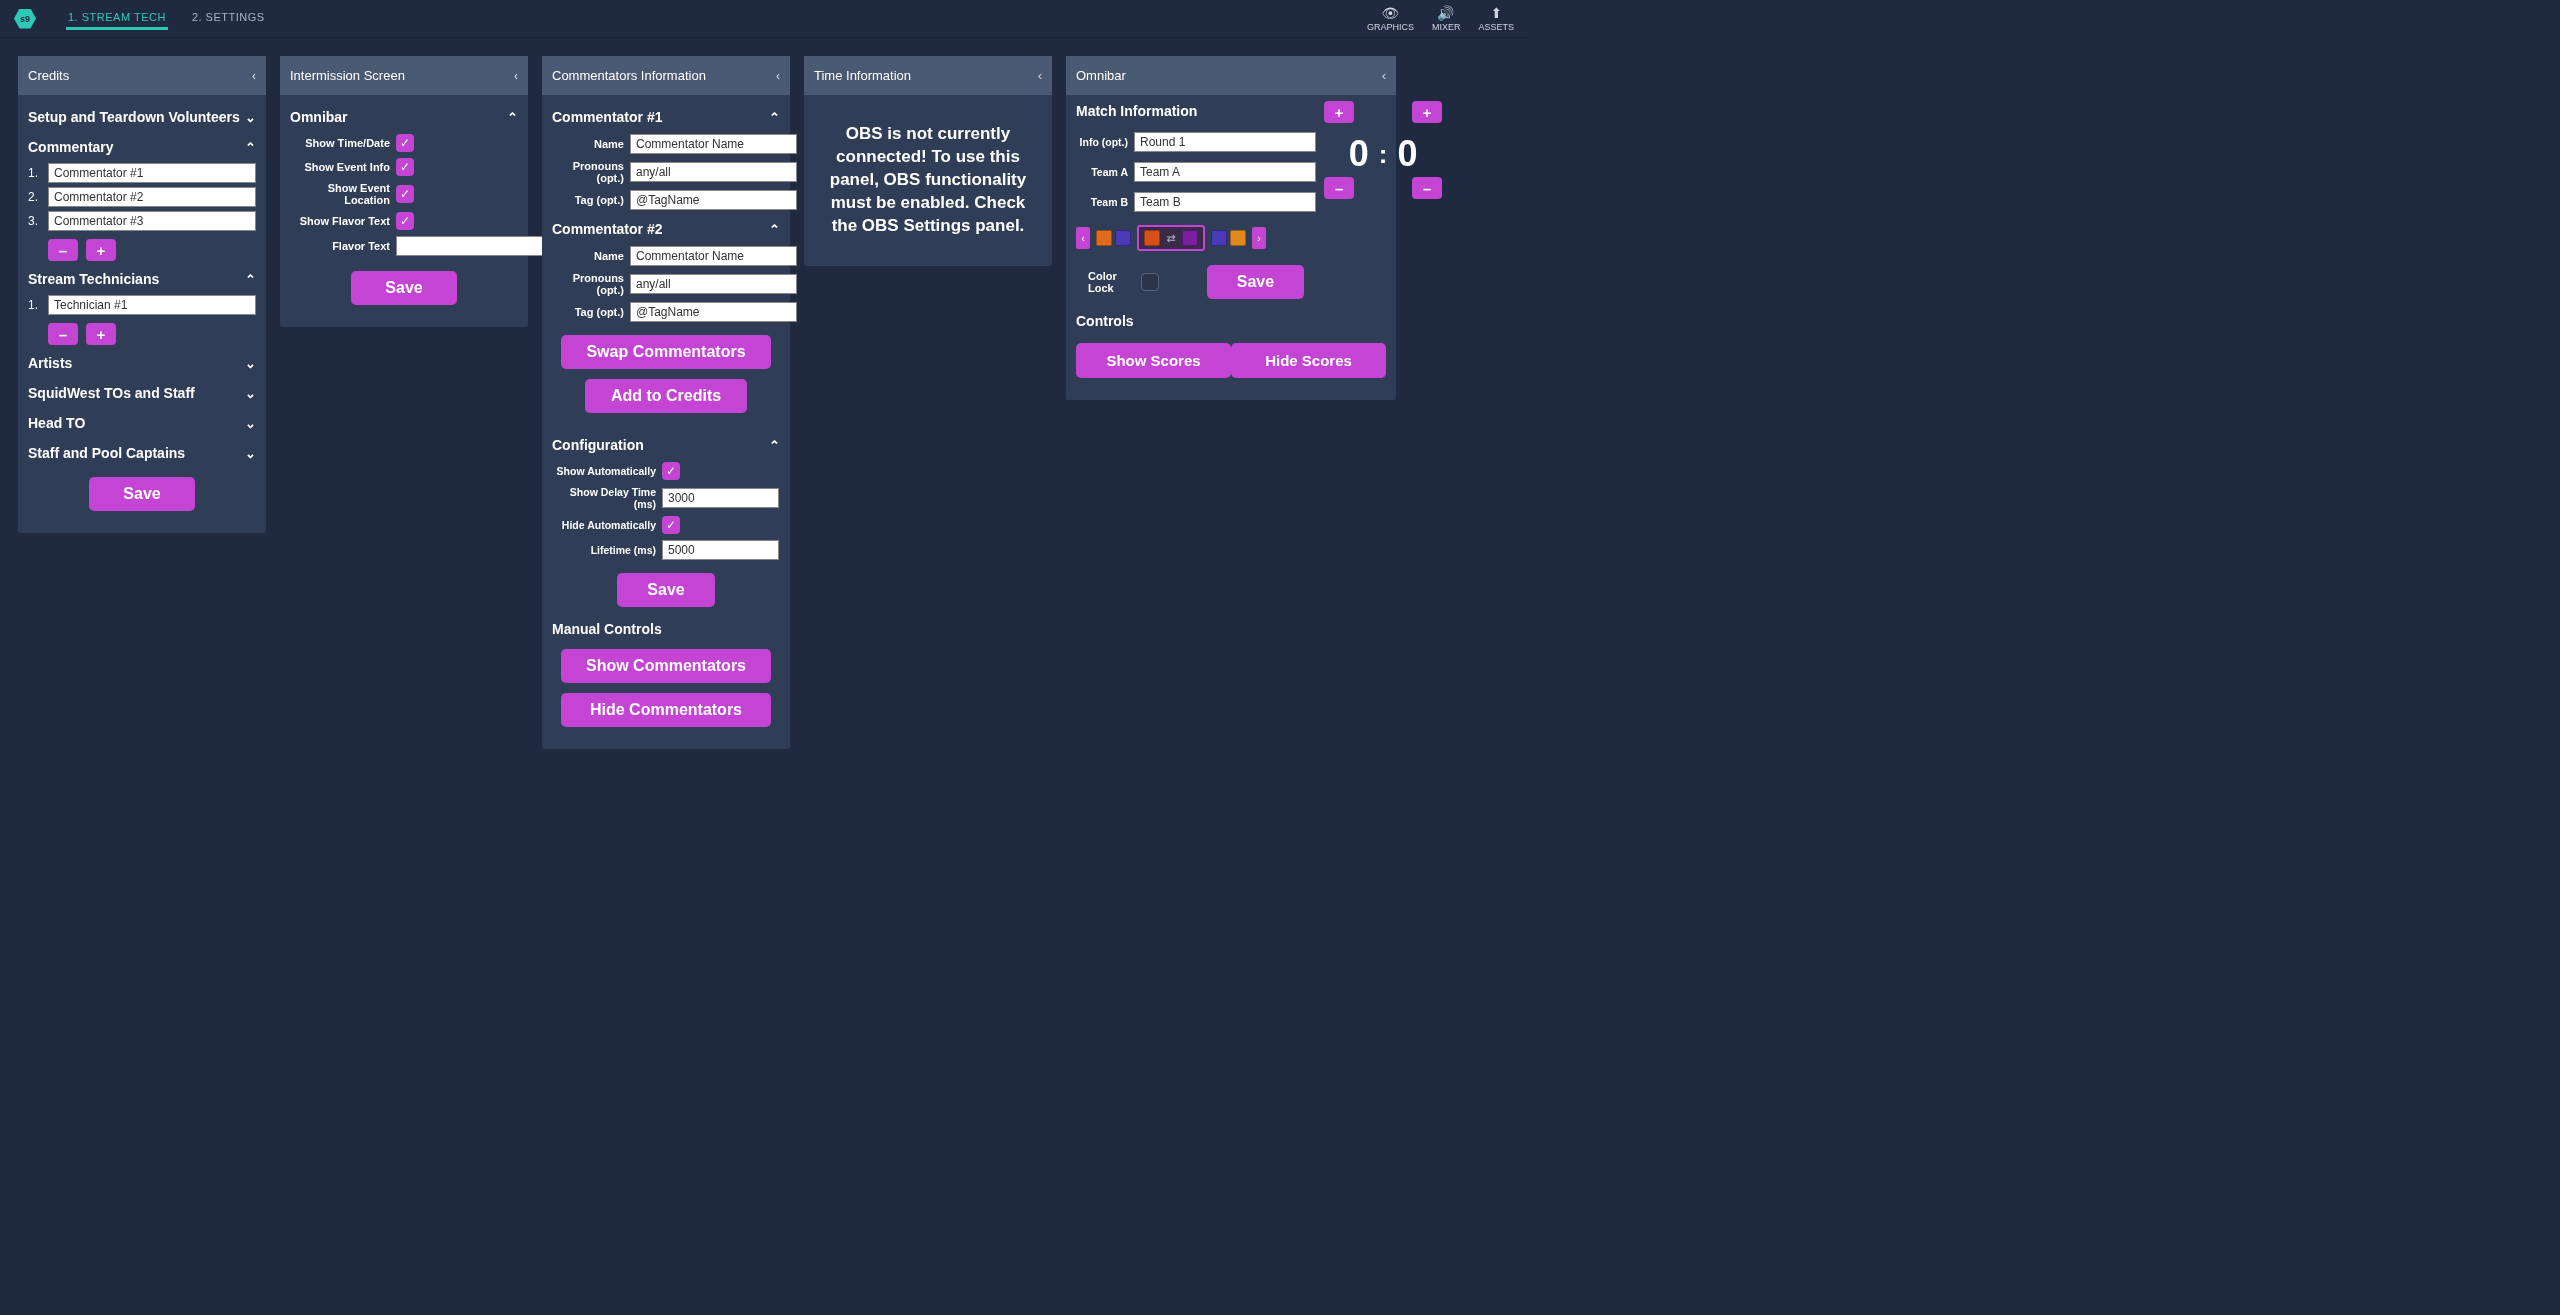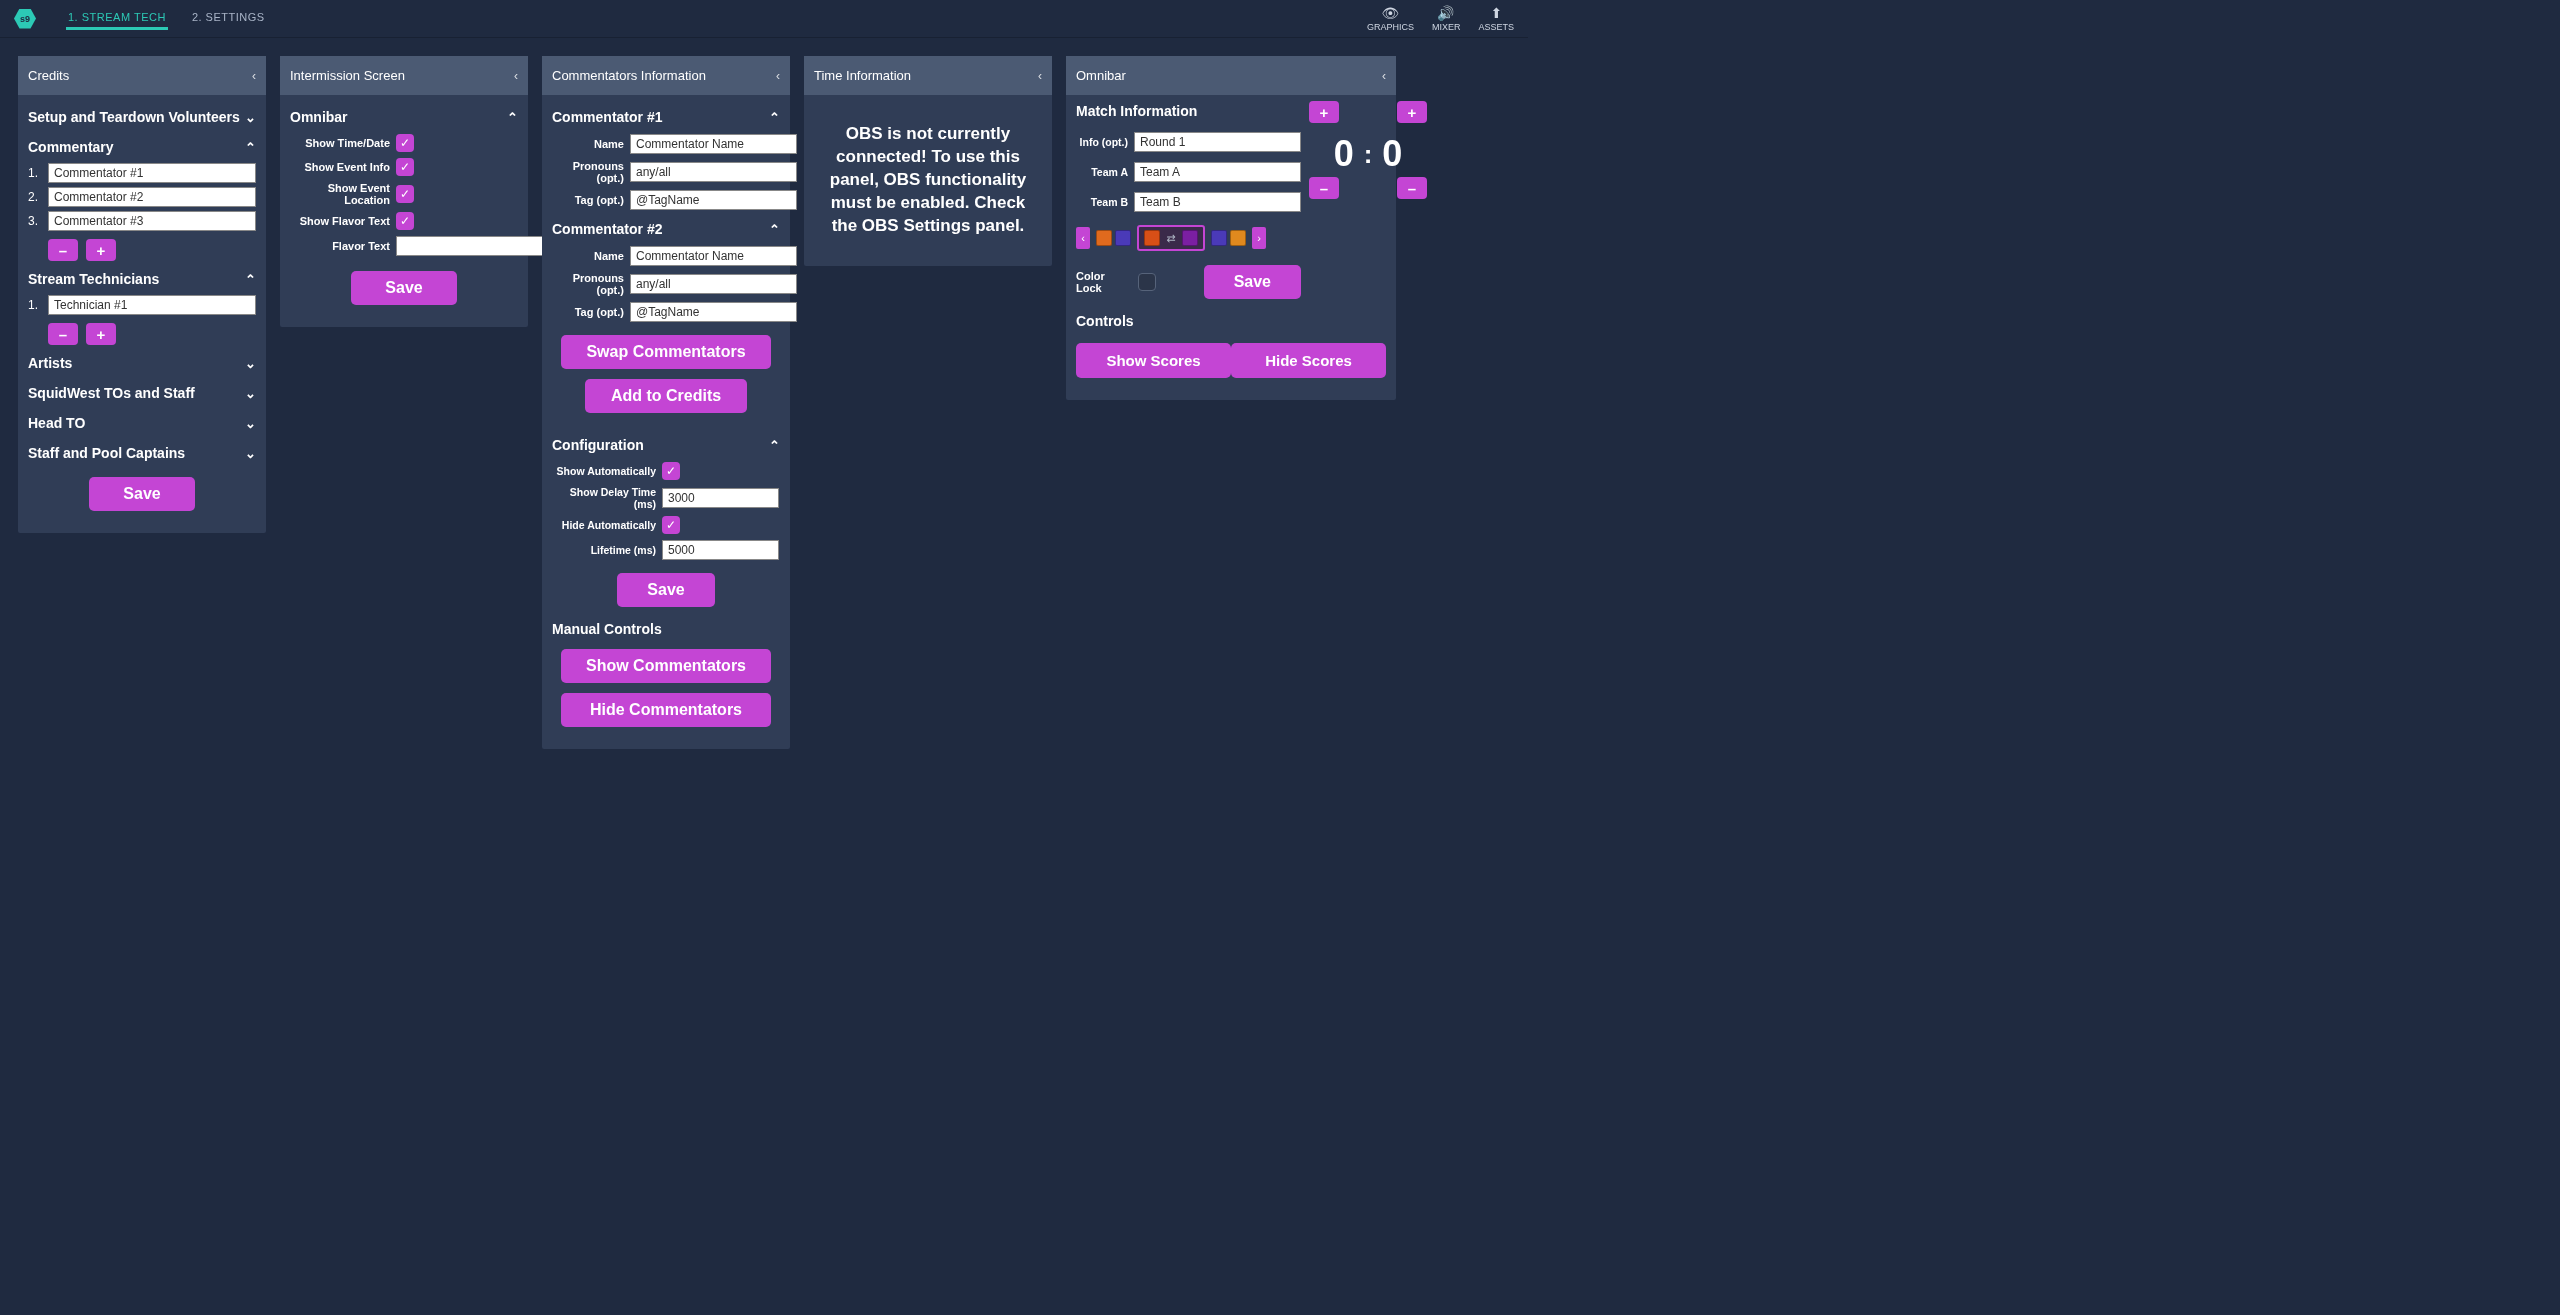--- a/index.html
+++ b/index.html
@@ -151,21 +151,21 @@
     background:#3a2a4a;
     padding:3px 5px;
   }
   .sw {
     width:16px;height:16px;
     border-radius:2px;
     border:1px solid rgba(0,0,0,0.3);
     cursor:pointer;
   }
   .swapicon { width:16px;height:16px; font-size:11px; color:#aeb6c5; display:flex;align-items:center;justify-content:center;}
-  .locrow { display:flex; align-items:center; gap:24px; margin:10px 0 0; }
+  .locrow { display:flex; align-items:center; gap:24px; margin:10px 12px 0; }
   .locrow label { font-size:11px; font-weight:bold;}
   .controls-btns { display:flex; gap:0; margin-top:8px;}
   .controls-btns .bigbtn { flex:1; font-size:15px; padding:9px 6px;}
   .section-title { font-weight:bold; font-size:14px; margin:14px 0 6px;}
   .commactions { display:flex; flex-direction:column; gap:10px; align-items:center; margin-top:10px;}
   .commactions .bigbtn { width:210px; font-size:16px;}
   .numinput {
     background:#fff;color:#333;border:1px solid #888;
     padding:2px 5px;height:20px;font-size:12px;width:117px;
   }

